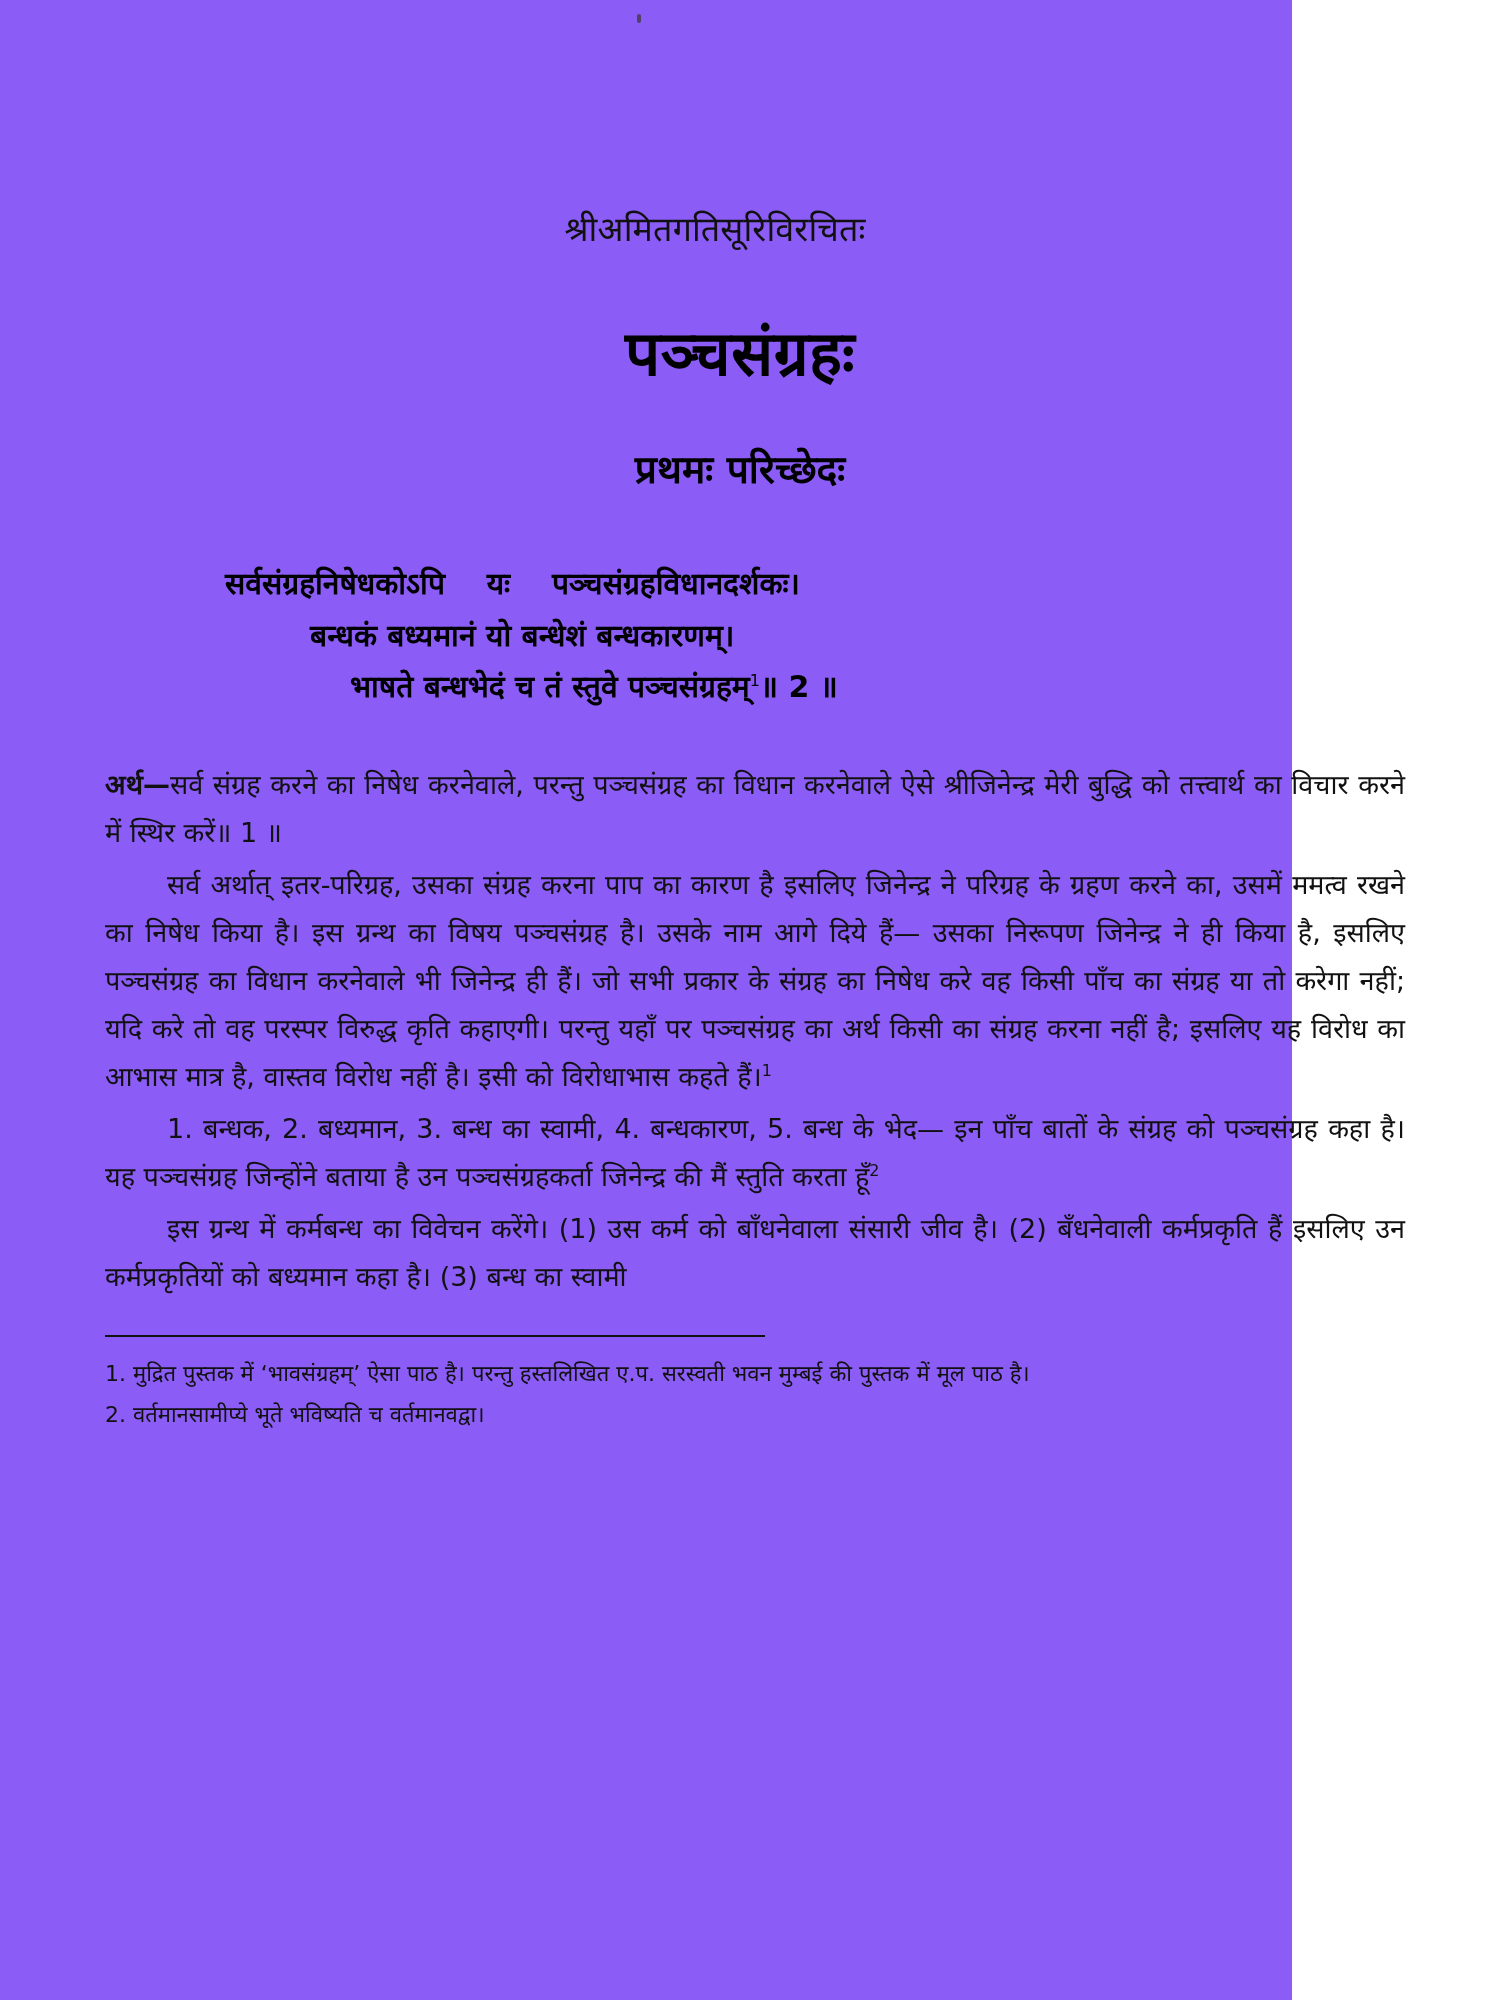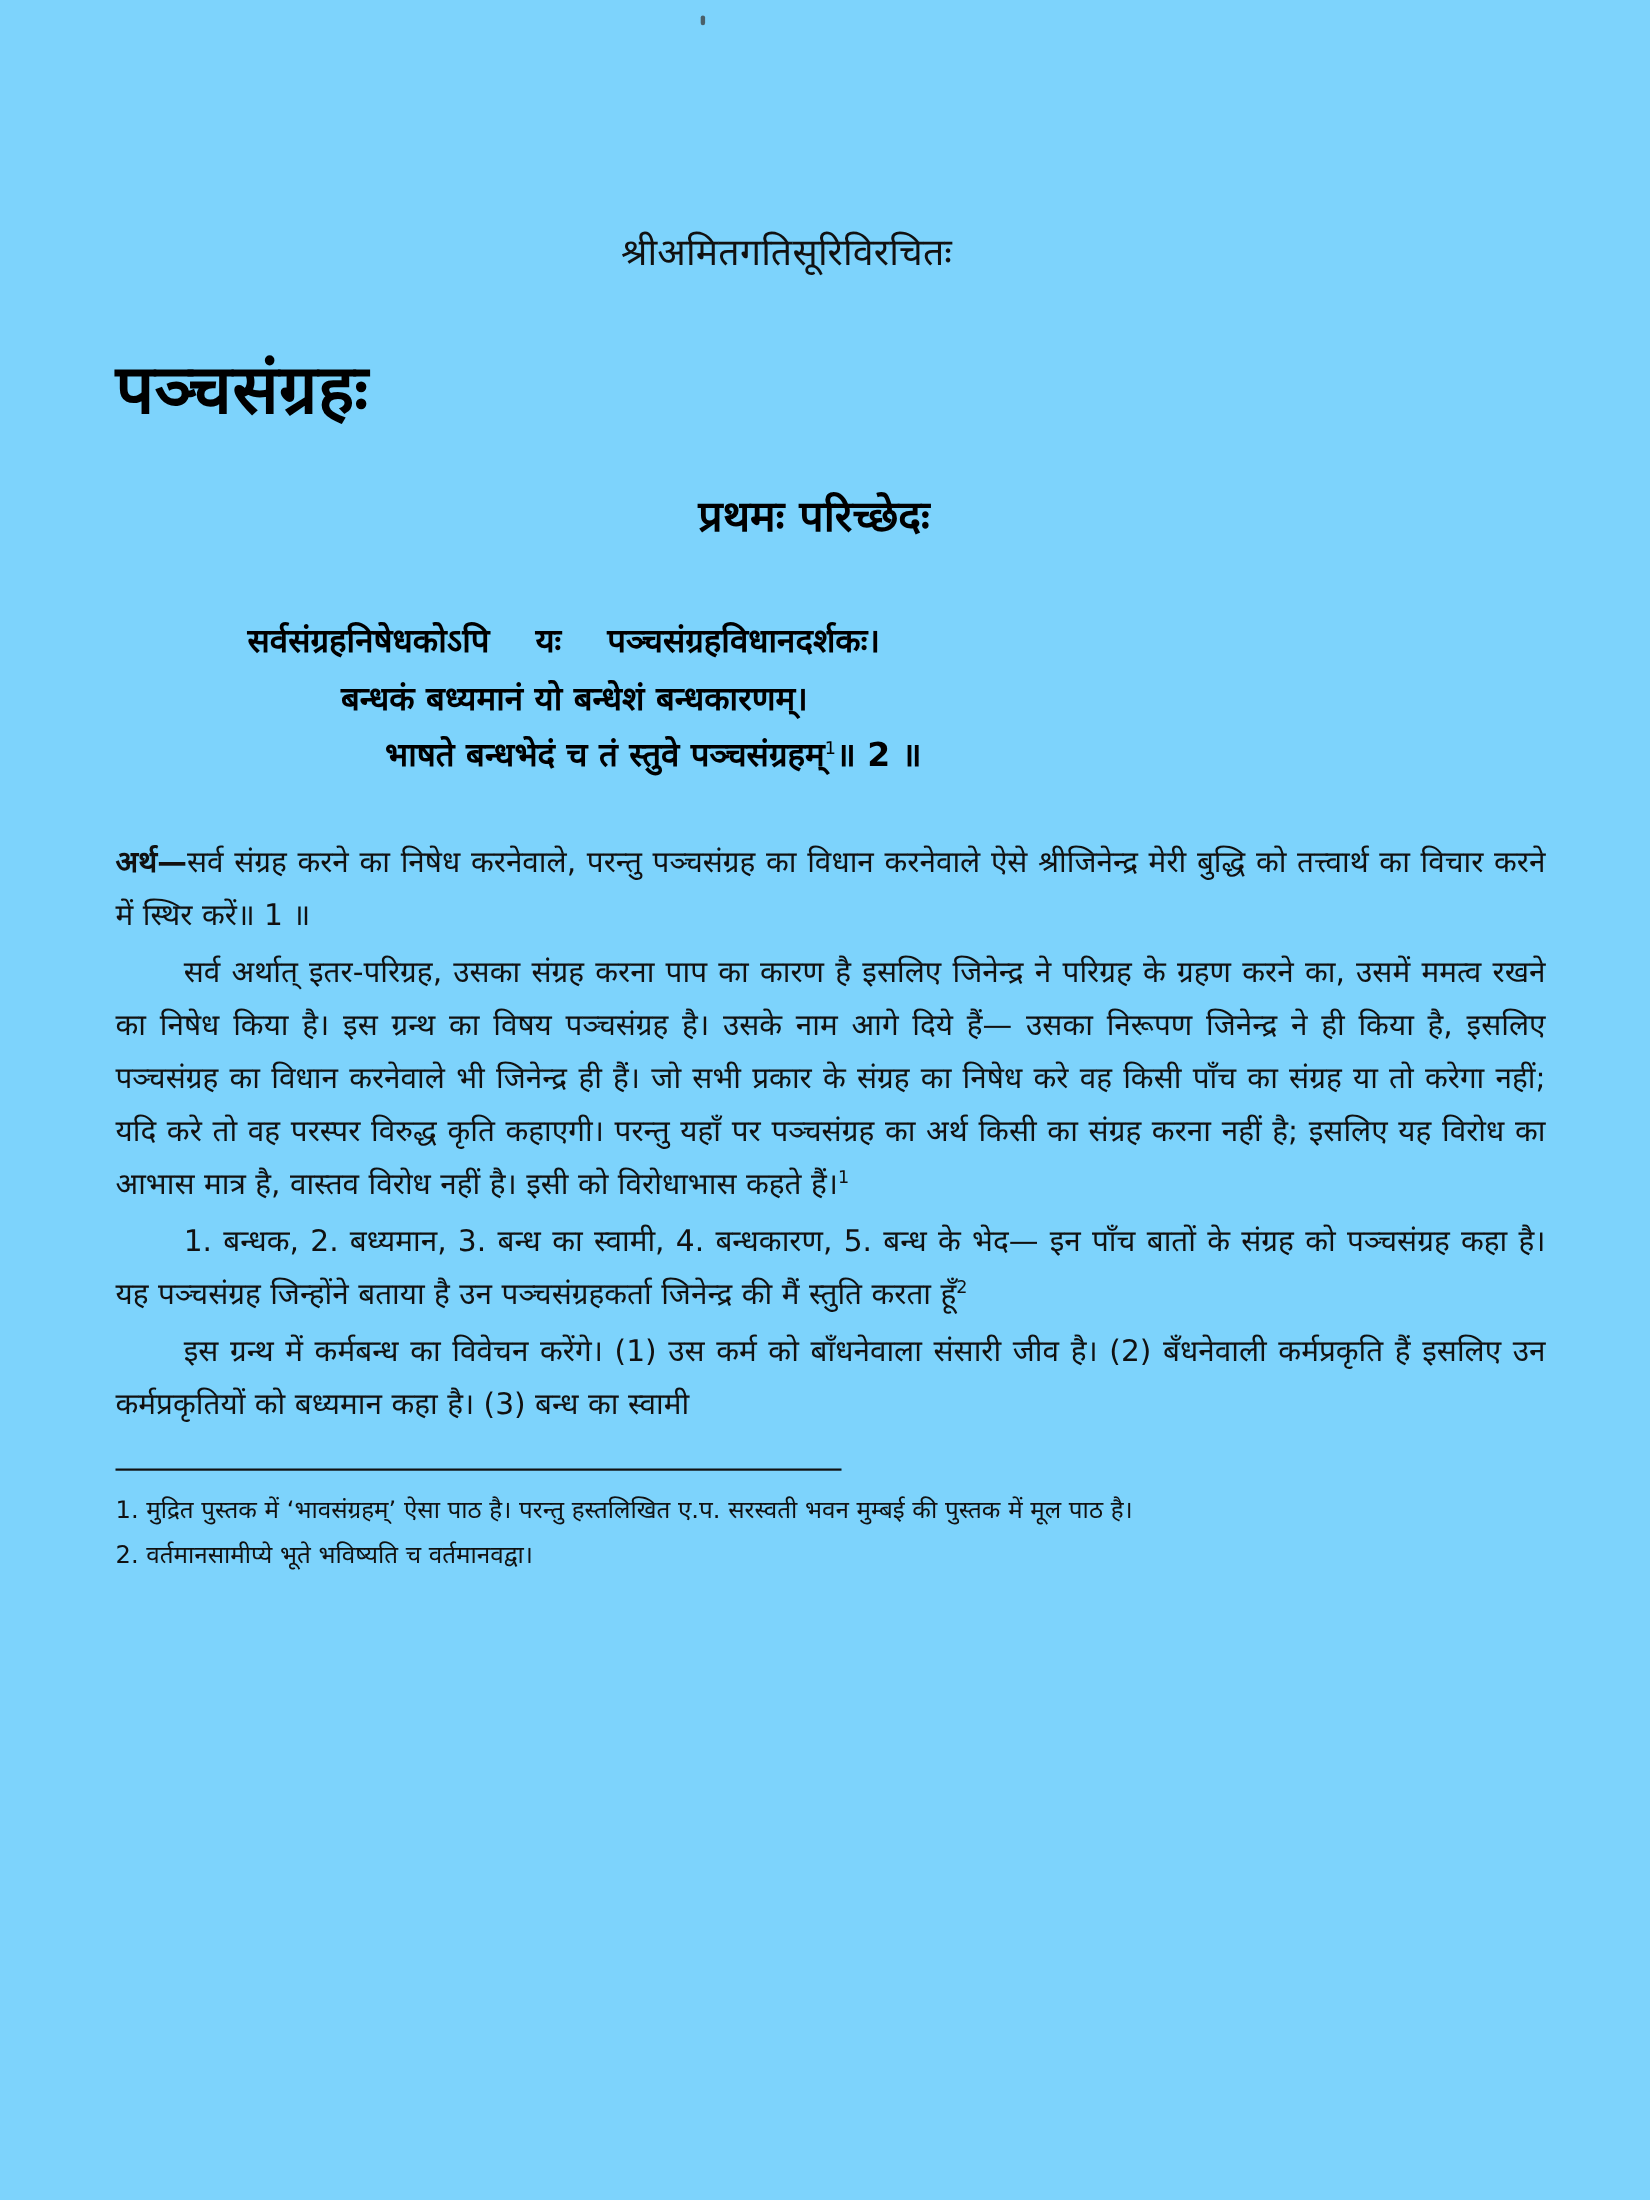--- a/index.html
+++ b/index.html
@@ -10,46 +10,46 @@
   body {
     width: 1500px;
     height: 2000px;
     font-family: "Liberation Serif", "DejaVu Serif", serif;
     color: #111111;
     position: relative;
     overflow: hidden;
   }
   .page {
     position: relative;
-    width: 1500px;
+    width: 1292px;
     height: 2000px;
     box-sizing: border-box;
     padding: 4px 0;
-    background: #7dd3fc;
+    background: #8b5cf6;
   }
   .content {
     position: absolute;
     left: 105px;
     top: 0;
     width: 1300px;
   }
 
   
   .title-author {
     text-align: center;
     font-size: 34px;
     letter-spacing: 0.2px;
     margin-top: 205px;
     font-family: "DejaVu Sans", sans-serif;
     font-weight: 400;
     color: #111;
     padding-right: 80px;
   }
   .title-main {
-    text-align: left;
+    text-align: center;
     font-size: 62px;
     font-weight: 700;
     margin-top: 58px;
     font-family: "DejaVu Sans", sans-serif;
     letter-spacing: 0.5px;
     color: #000;
     padding-right: 30px;
   }
   .title-sub {
     text-align: center;

